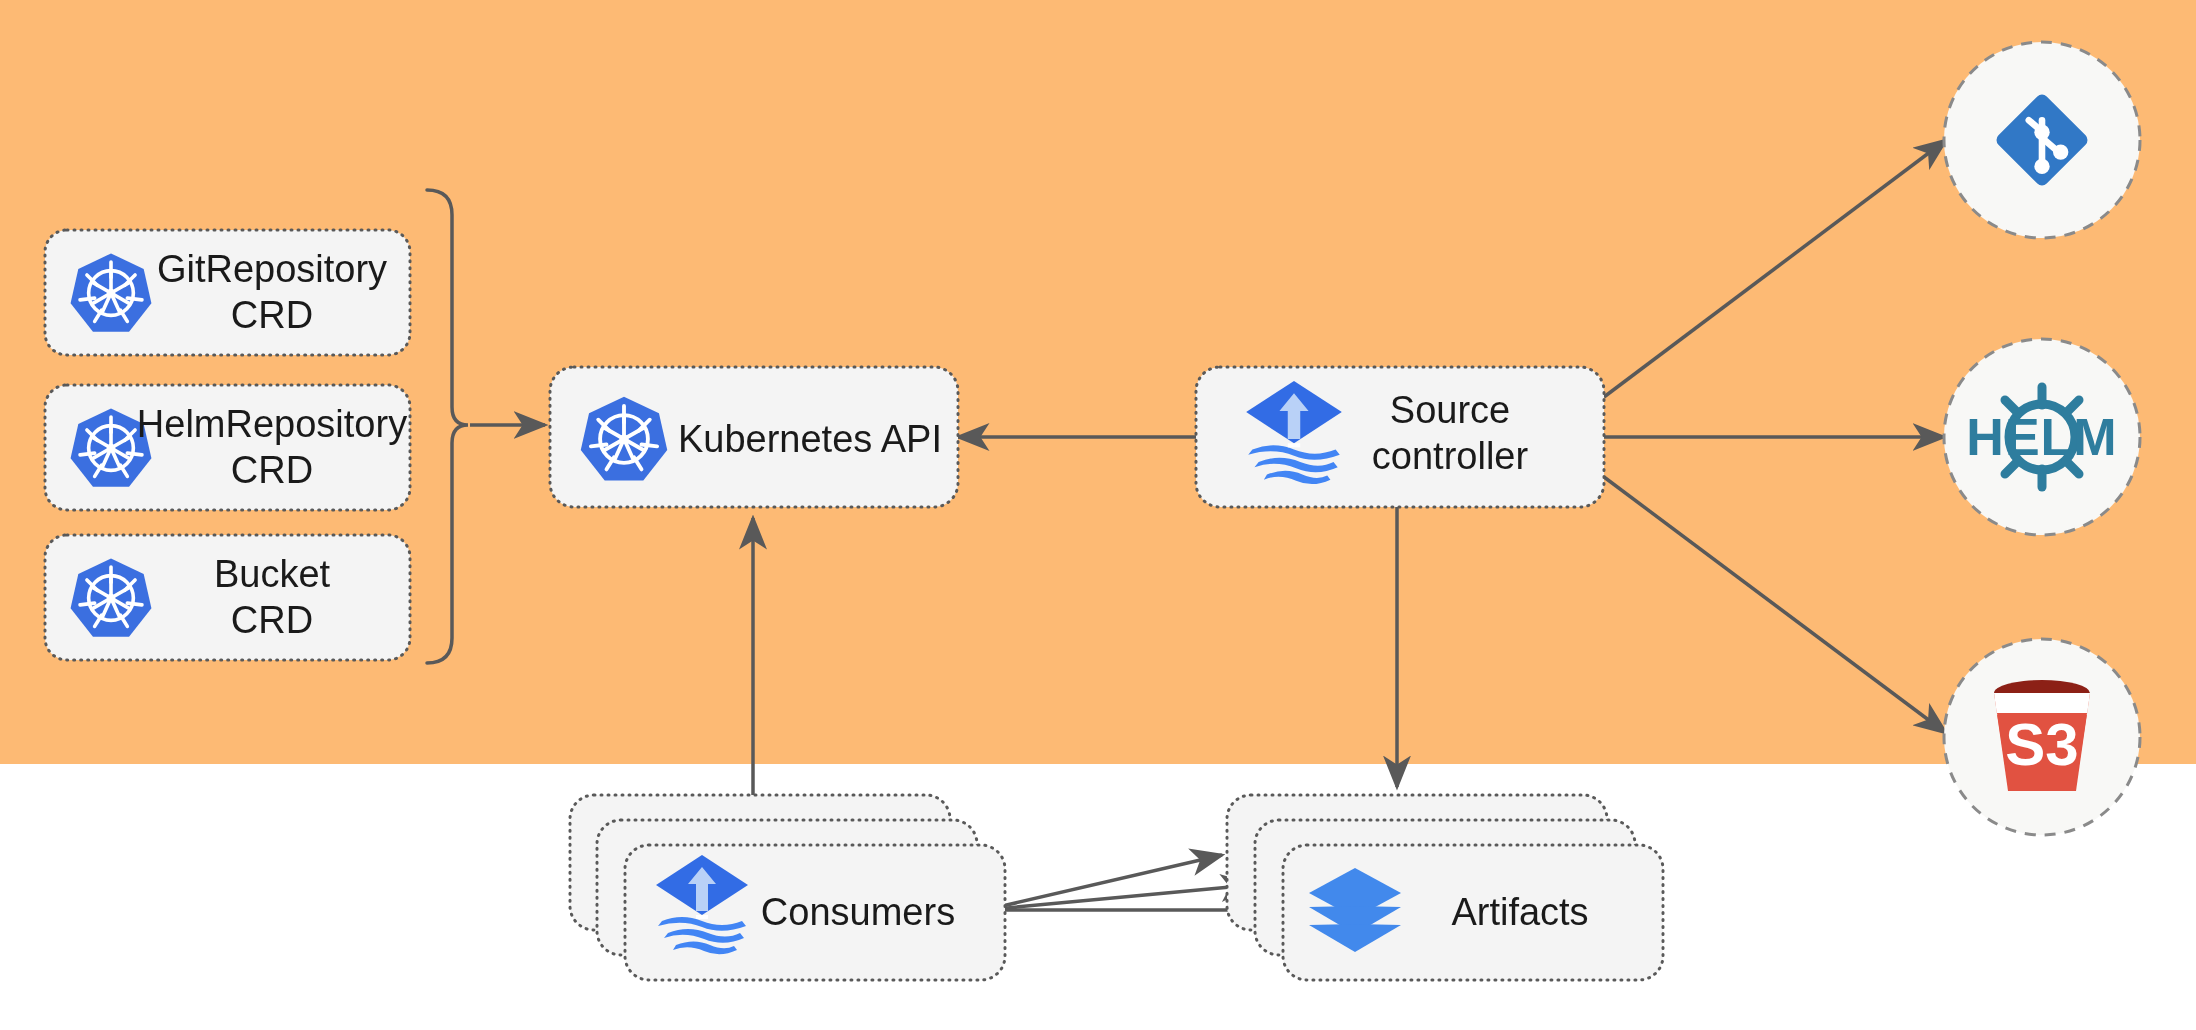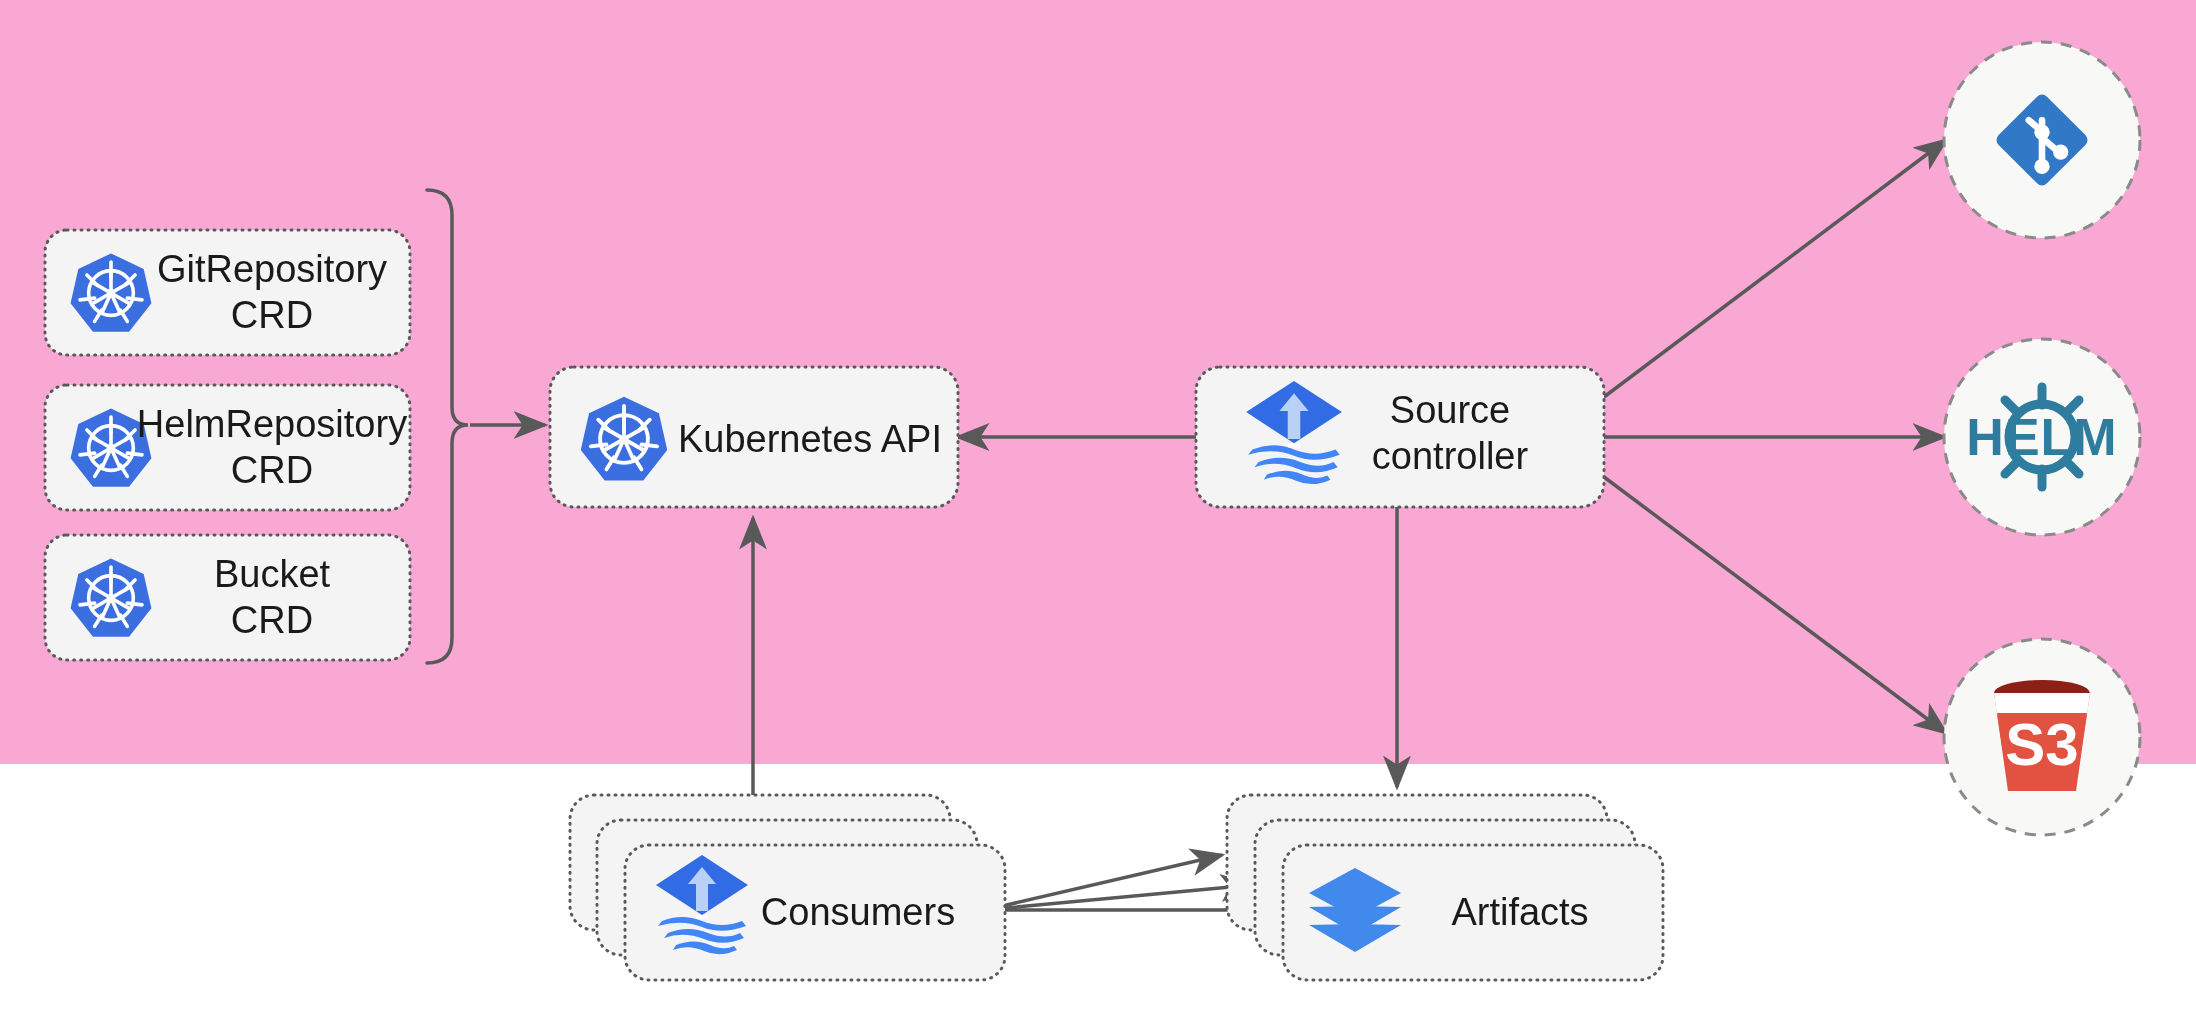--- a/index.html
+++ b/index.html
@@ -10,21 +10,21 @@
   body {
     width: 2196px;
     height: 1030px;
     font-family: "Liberation Sans", sans-serif;
     overflow: hidden;
   }
   #diagram-root {
     position: relative;
     width: 2196px;
     height: 764px;
-    background: #f9a8d4;
+    background: #fdba74;
   }
   svg.canvas {
     display: block;
     width: 2196px;
     height: 1030px;
   }
   .node-label {
     font-family: "Liberation Sans", sans-serif;
     font-size: 38px;
     fill: #1a1a1a;

